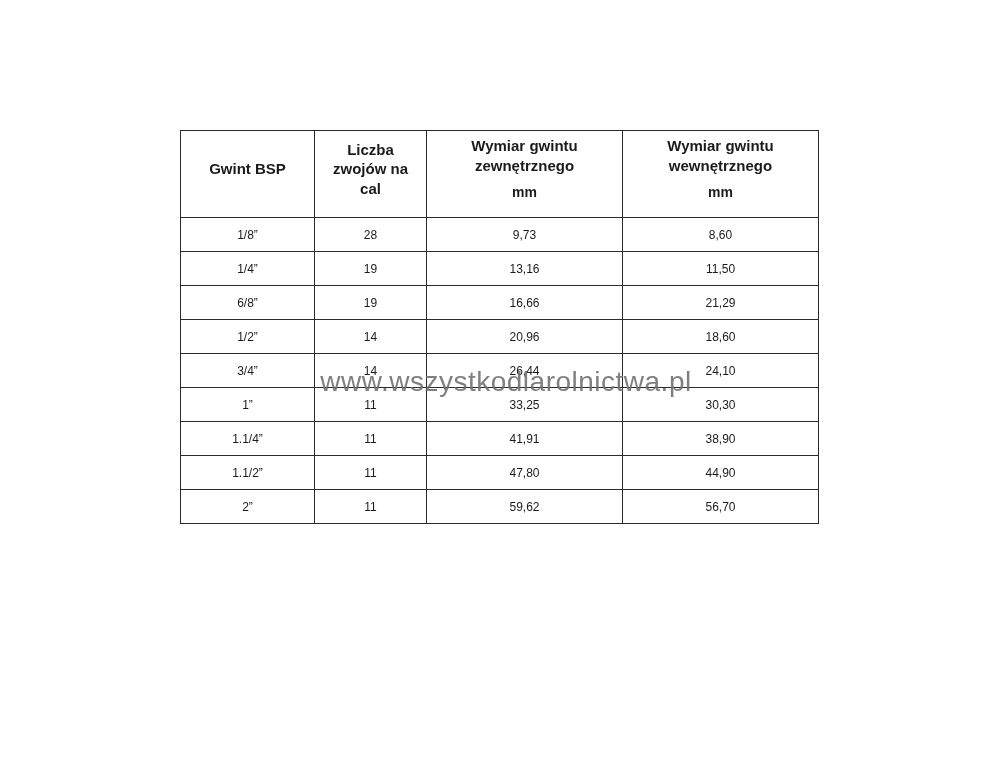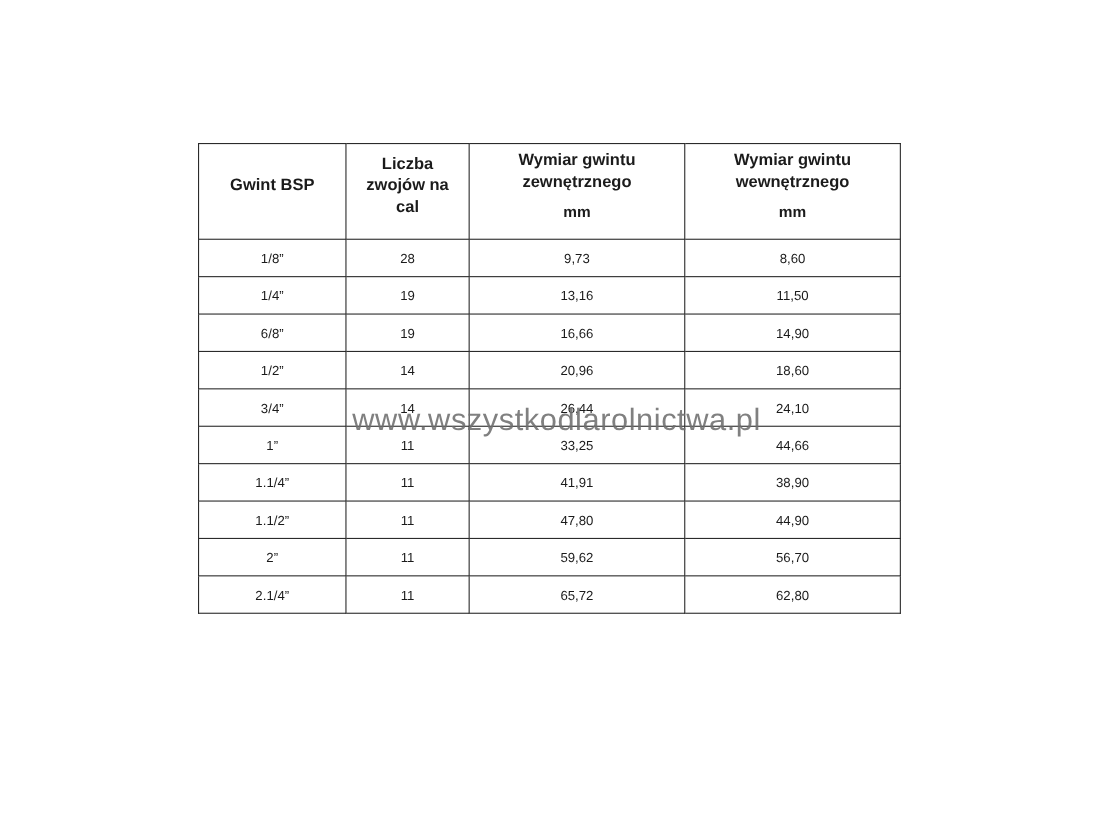--- a/index.html
+++ b/index.html
@@ -129,64 +129,58 @@
         <tr>
           <td>1/4”</td>
           <td>19</td>
           <td>13,16</td>
           <td>11,50</td>
         </tr>
         <tr>
           <td>6/8”</td>
           <td>19</td>
           <td>16,66</td>
-          <td>14,90</td>
+          <td>21,29</td>
         </tr>
         <tr>
           <td>1/2”</td>
           <td>14</td>
           <td>20,96</td>
           <td>18,60</td>
         </tr>
         <tr>
           <td>3/4”</td>
           <td>14</td>
           <td>26,44</td>
           <td>24,10</td>
         </tr>
         <tr>
           <td>1”</td>
           <td>11</td>
           <td>33,25</td>
-          <td>44,66</td>
+          <td>30,30</td>
         </tr>
         <tr>
           <td>1.1/4”</td>
           <td>11</td>
           <td>41,91</td>
           <td>38,90</td>
         </tr>
         <tr>
           <td>1.1/2”</td>
           <td>11</td>
           <td>47,80</td>
           <td>44,90</td>
         </tr>
         <tr>
           <td>2”</td>
           <td>11</td>
           <td>59,62</td>
           <td>56,70</td>
         </tr>
-        <tr>
-          <td>2.1/4”</td>
-          <td>11</td>
-          <td>65,72</td>
-          <td>62,80</td>
-        </tr>
       </tbody>
     </table>
   </div>
 
   <div id="watermark">
     <div class="wm-text">www.wszystkodlarolnictwa.pl</div>
   </div>
 
 </div>
 

